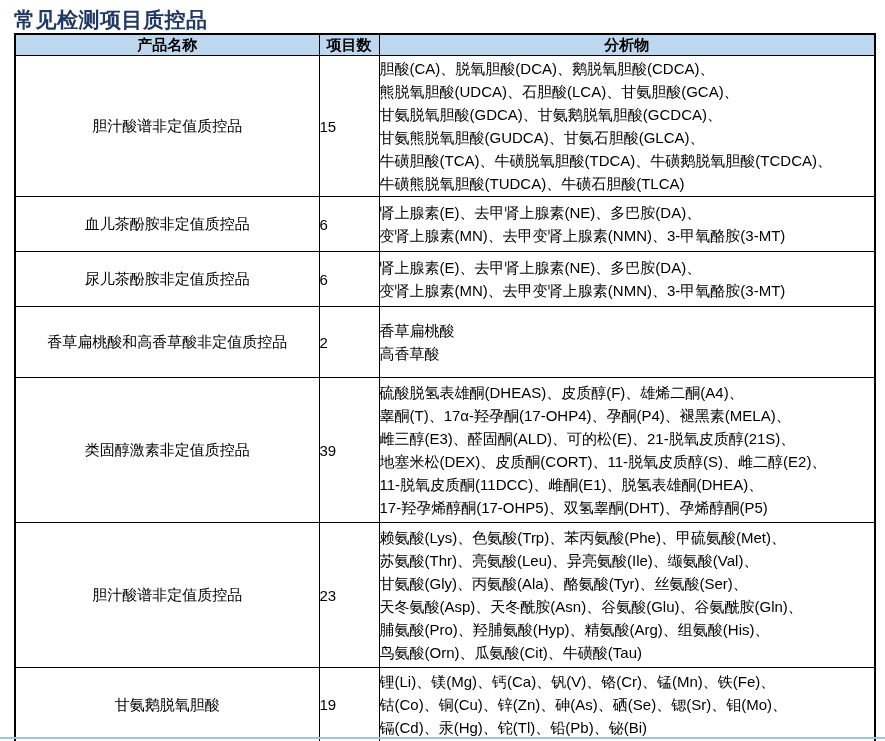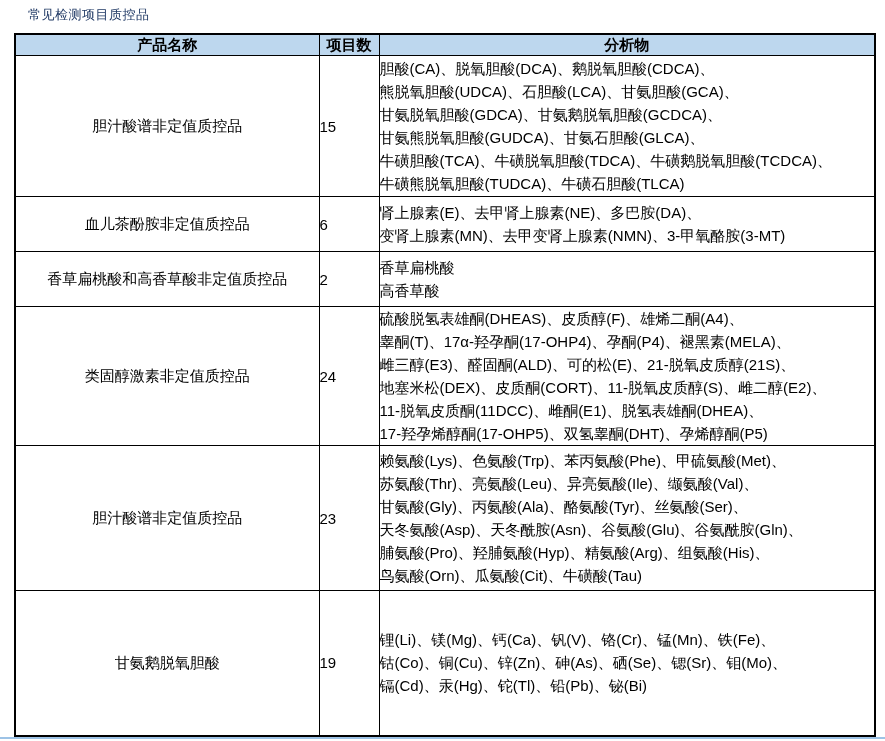--- a/index.html
+++ b/index.html
@@ -8,23 +8,22 @@
     --border-color:#000000;
     --rule-color:#9DC3E6;
   }
   html,body{margin:0;padding:0;}
   body{
     width:885px;height:741px;background:#ffffff;position:relative;overflow:hidden;
     font-family:"Liberation Sans","DejaVu Sans",sans-serif;color:#000;
   }
   .page-title{
     position:absolute;left:14px;top:6px;
-    font-size:13px;font-weight:normal;color:var(--title-color);
+    font-size:21px;font-weight:bold;color:var(--title-color);
     letter-spacing:0.5px;
-    margin-left:14px;
   }
   table.qc{
     position:absolute;left:14px;top:33px;width:860px;
     border-collapse:collapse;table-layout:fixed;
     border:2px solid var(--border-color);
   }
   table.qc th, table.qc td{
     border:1px solid var(--border-color);
     font-size:15px;padding:0;
   }
@@ -35,21 +34,21 @@
   td.product{text-align:center;vertical-align:middle;line-height:20px;}
   td.count{text-align:left;vertical-align:middle;}
   td.analytes{
     text-align:left;vertical-align:middle;
     padding:2px 4px 2px 5px;
     white-space:pre-line;line-height:23px;margin-top:48px;
   }
   tbody tr:nth-child(1){height:141px;}
   tbody tr:nth-child(2){height:55px;}
   tbody tr:nth-child(3){height:55px;}
-  tbody tr:nth-child(4){height:55px;}
+  tbody tr:nth-child(4){height:71px;}
   tbody tr:nth-child(5){height:145px;}
   tbody tr:nth-child(6){height:145px;}
   tbody tr:nth-child(7){height:75px;}
   .bottom-rule{
     position:absolute;left:0;top:737px;width:885px;height:2px;
     background:var(--rule-color);
   }
 </style>
 </head>
 <body>
@@ -80,28 +79,34 @@
 牛磺胆酸(TCA)、牛磺脱氧胆酸(TDCA)、牛磺鹅脱氧胆酸(TCDCA)、
 牛磺熊脱氧胆酸(TUDCA)、牛磺石胆酸(TLCA)</td>
     </tr>
     <tr>
       <td class="product">血儿茶酚胺非定值质控品</td>
       <td class="count">6</td>
       <td class="analytes">肾上腺素(E)、去甲肾上腺素(NE)、多巴胺(DA)、
 变肾上腺素(MN)、去甲变肾上腺素(NMN)、3-甲氧酪胺(3-MT)</td>
     </tr>
     <tr>
+      <td class="product">尿儿茶酚胺非定值质控品</td>
+      <td class="count">6</td>
+      <td class="analytes">肾上腺素(E)、去甲肾上腺素(NE)、多巴胺(DA)、
+变肾上腺素(MN)、去甲变肾上腺素(NMN)、3-甲氧酪胺(3-MT)</td>
+    </tr>
+    <tr>
       <td class="product">香草扁桃酸和高香草酸非定值质控品</td>
       <td class="count">2</td>
       <td class="analytes">香草扁桃酸
 高香草酸</td>
     </tr>
     <tr>
       <td class="product">类固醇激素非定值质控品</td>
-      <td class="count">24</td>
+      <td class="count">39</td>
       <td class="analytes">硫酸脱氢表雄酮(DHEAS)、皮质醇(F)、雄烯二酮(A4)、
 睾酮(T)、17α-羟孕酮(17-OHP4)、孕酮(P4)、褪黑素(MELA)、
 雌三醇(E3)、醛固酮(ALD)、可的松(E)、21-脱氧皮质醇(21S)、
 地塞米松(DEX)、皮质酮(CORT)、11-脱氧皮质醇(S)、雌二醇(E2)、
 11-脱氧皮质酮(11DCC)、雌酮(E1)、脱氢表雄酮(DHEA)、
 17-羟孕烯醇酮(17-OHP5)、双氢睾酮(DHT)、孕烯醇酮(P5)</td>
     </tr>
     <tr>
       <td class="product">胆汁酸谱非定值质控品</td>
       <td class="count">23</td>

